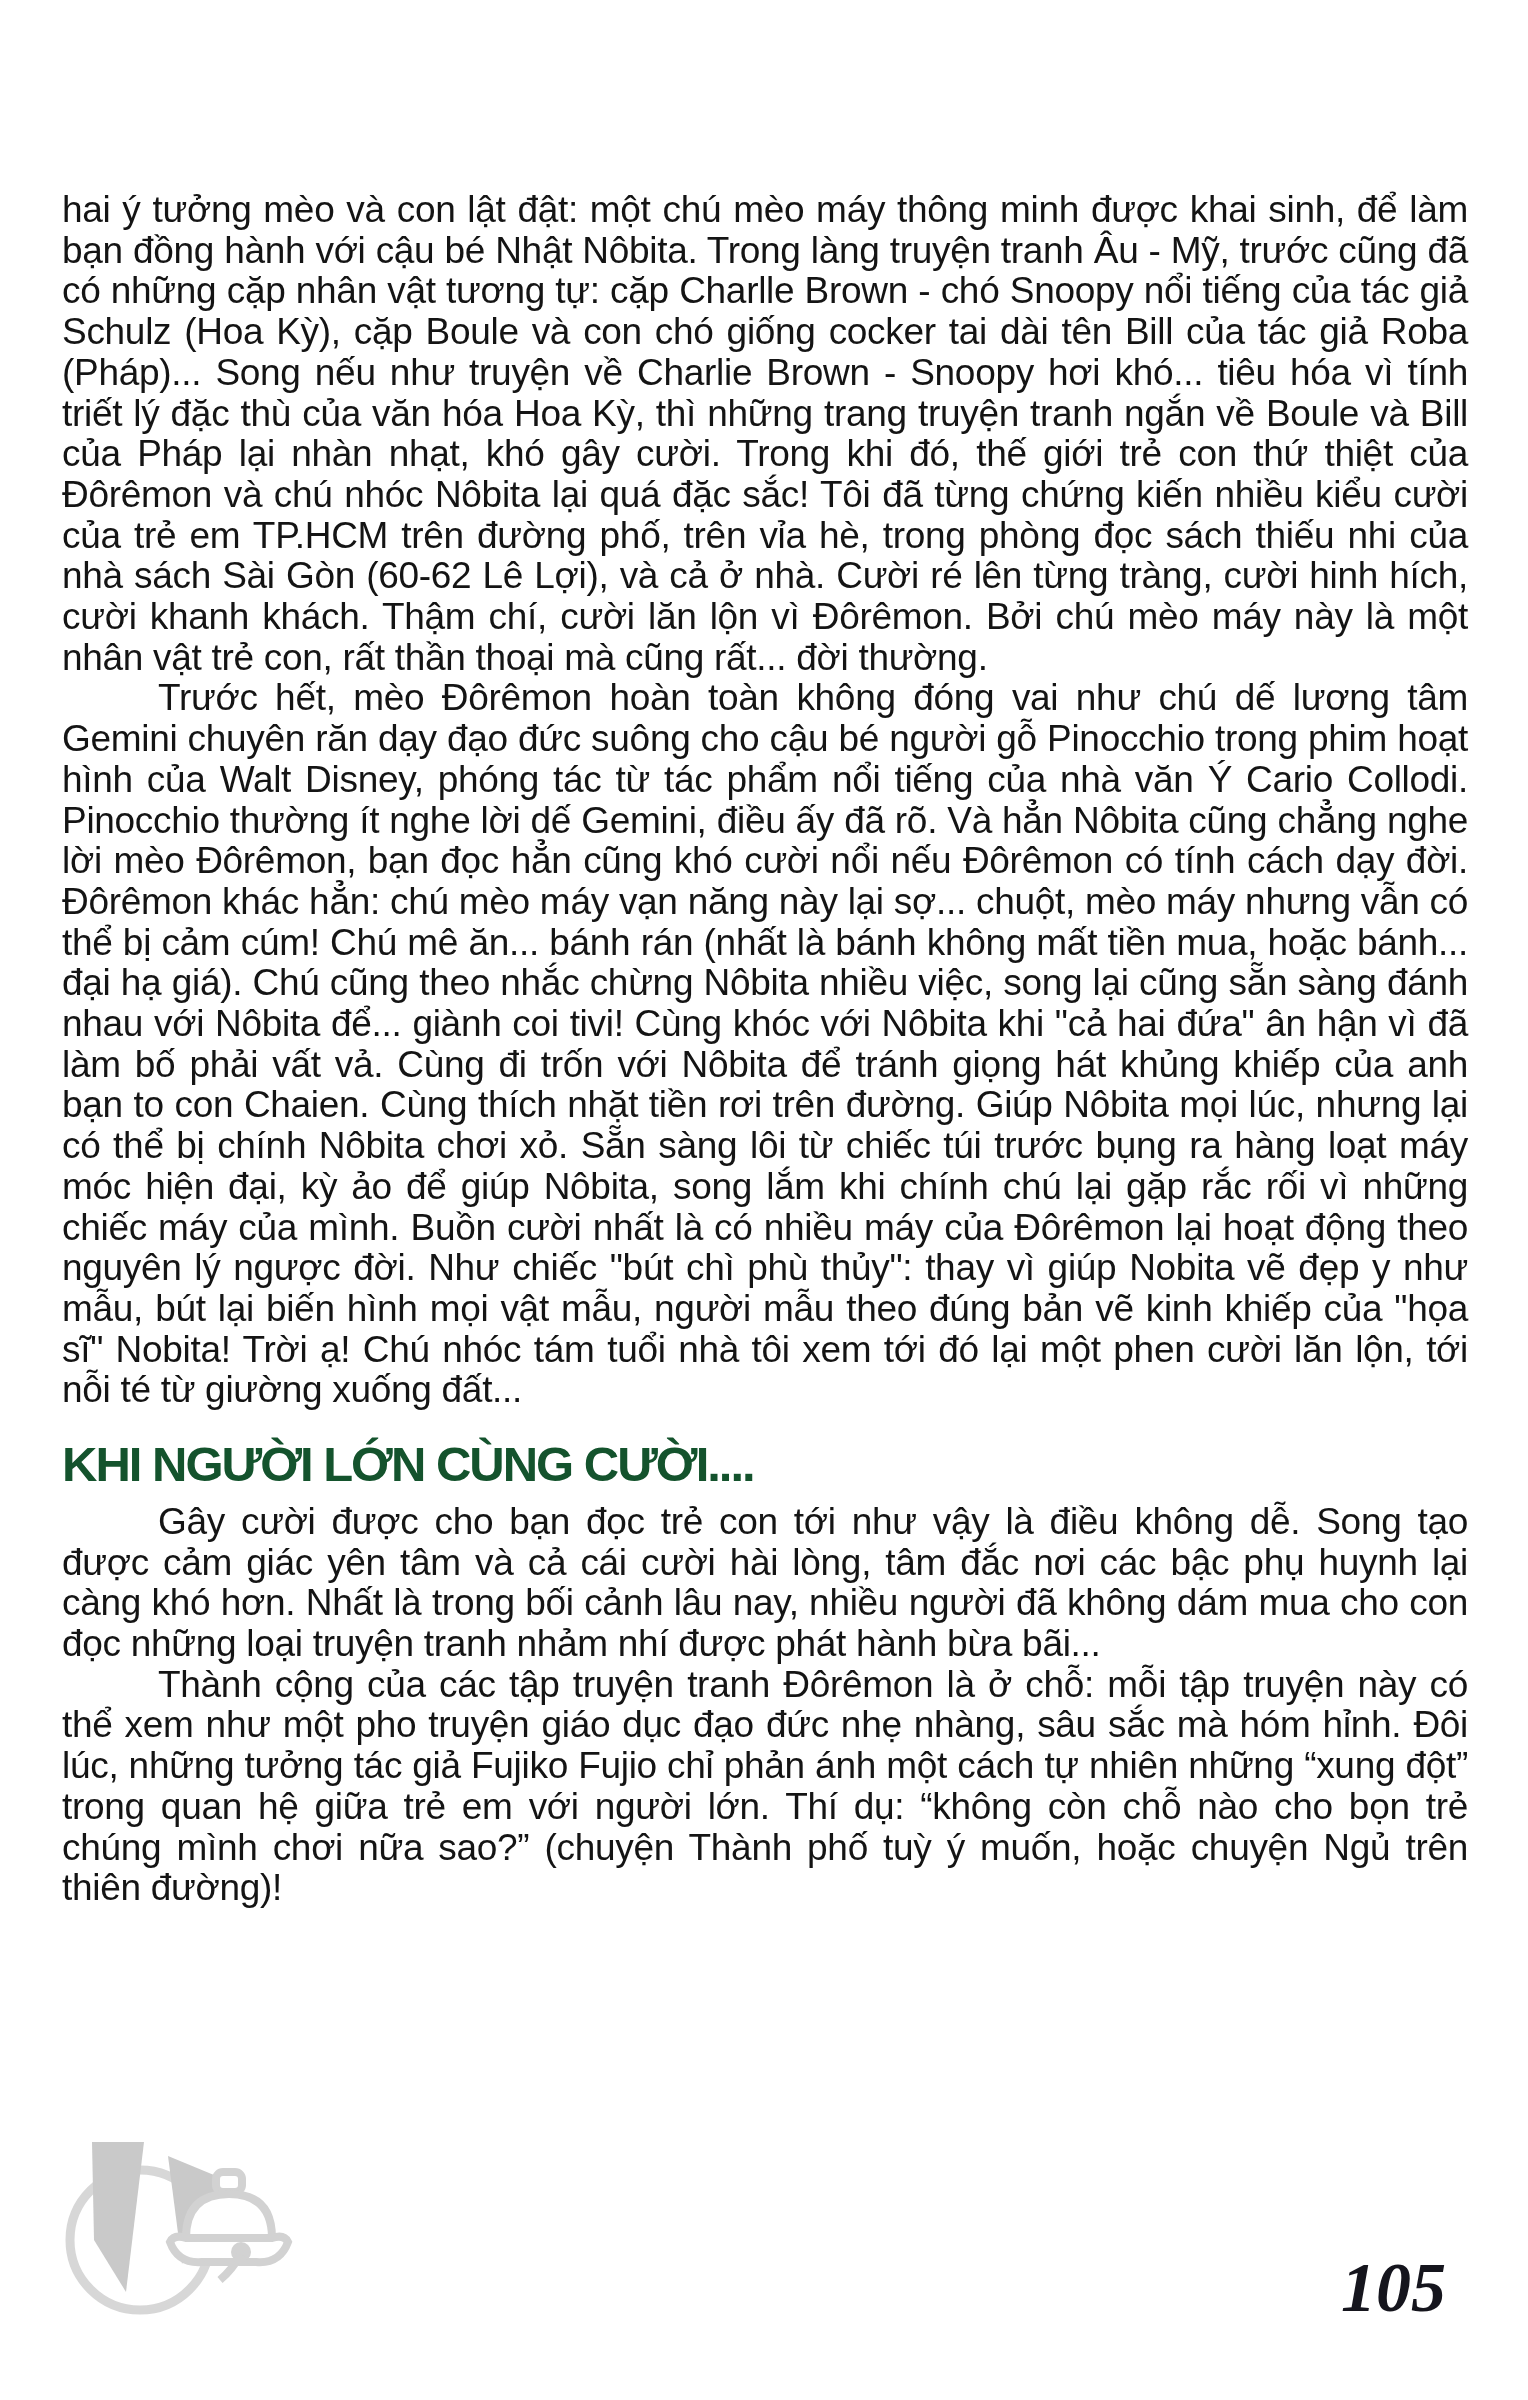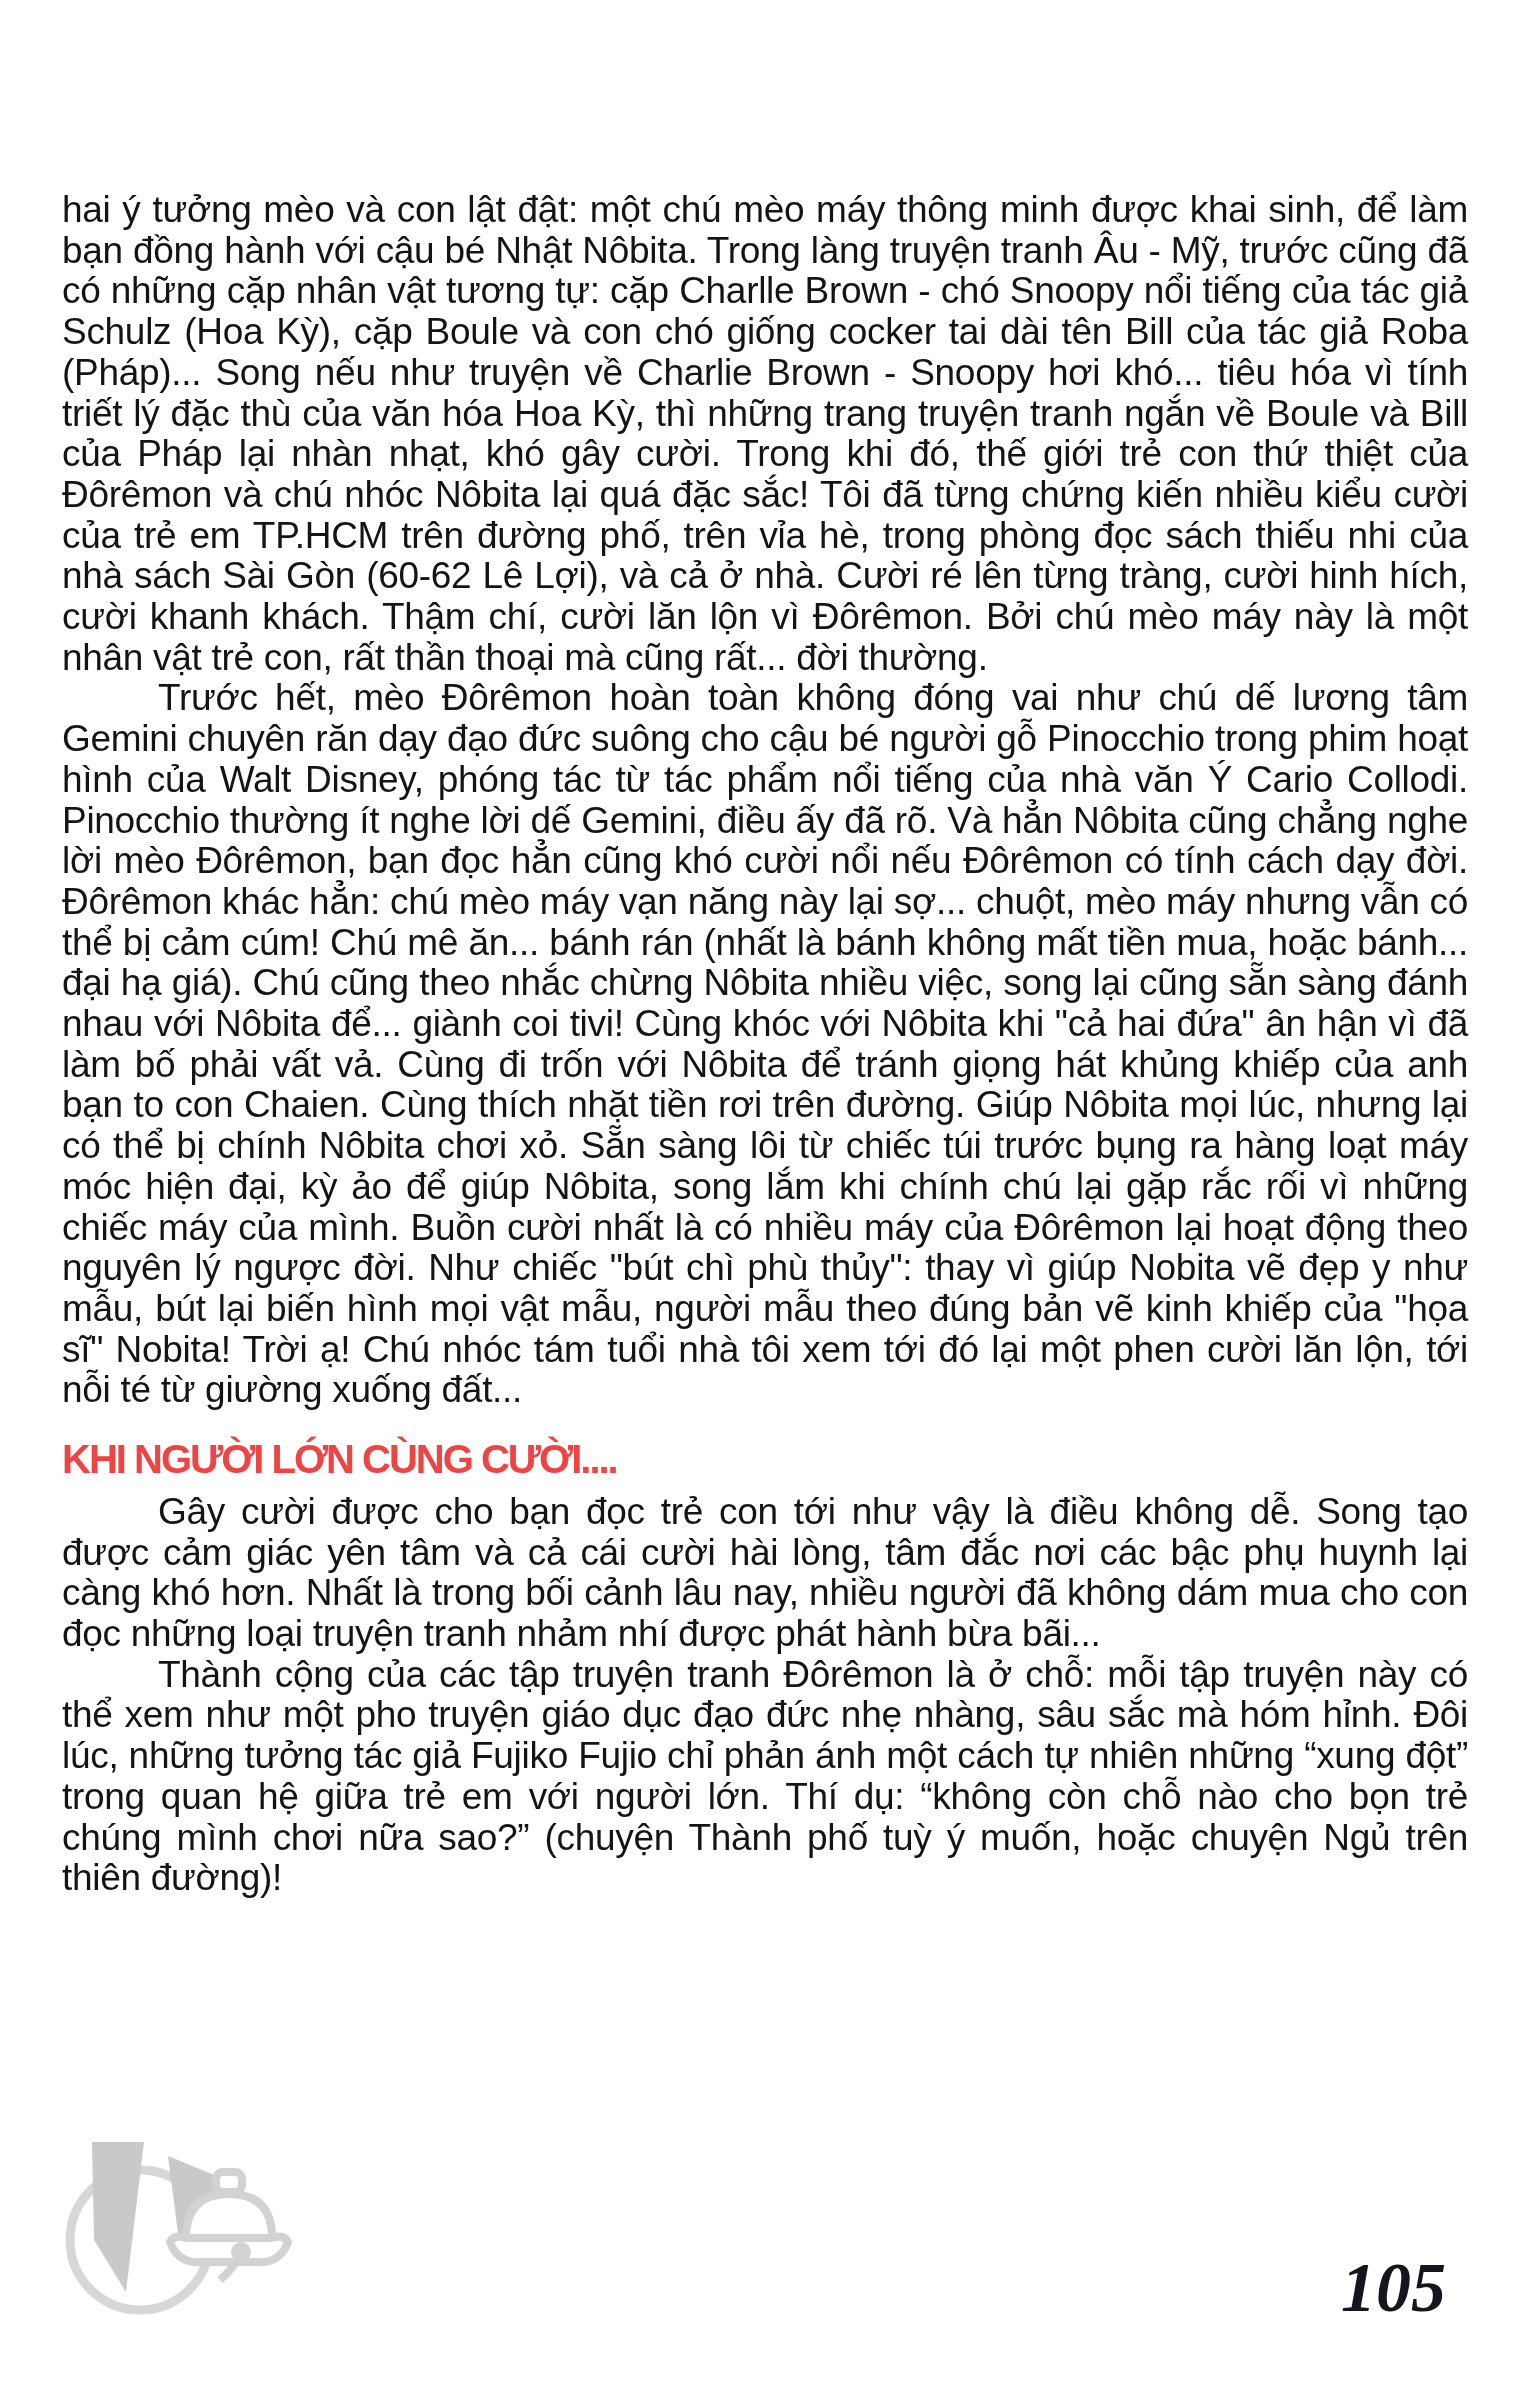--- a/index.html
+++ b/index.html
@@ -16,26 +16,26 @@
     color:#141414;
     font-size:37px;
     line-height:40.7px;
     text-align:justify;
     letter-spacing:-0.3px;
   }
   .text-col p{margin:0;}
   .text-col p.indent{text-indent:96px;}
   .heading{
     font-weight:bold;
-    font-size:40px;
+    font-size:49px;
     letter-spacing:-2px;
     line-height:1.12;
     margin:26px 0 10px 0;
     text-align:left;
-    color:#ef4444;
+    color:#14532d;
   }
   .page-number{
     position:absolute;
     right:82px;top:2248px;
     font-family:"Liberation Serif",serif;
     font-style:italic;
     font-weight:bold;
     font-size:70px;
     color:#15151d;
   }

